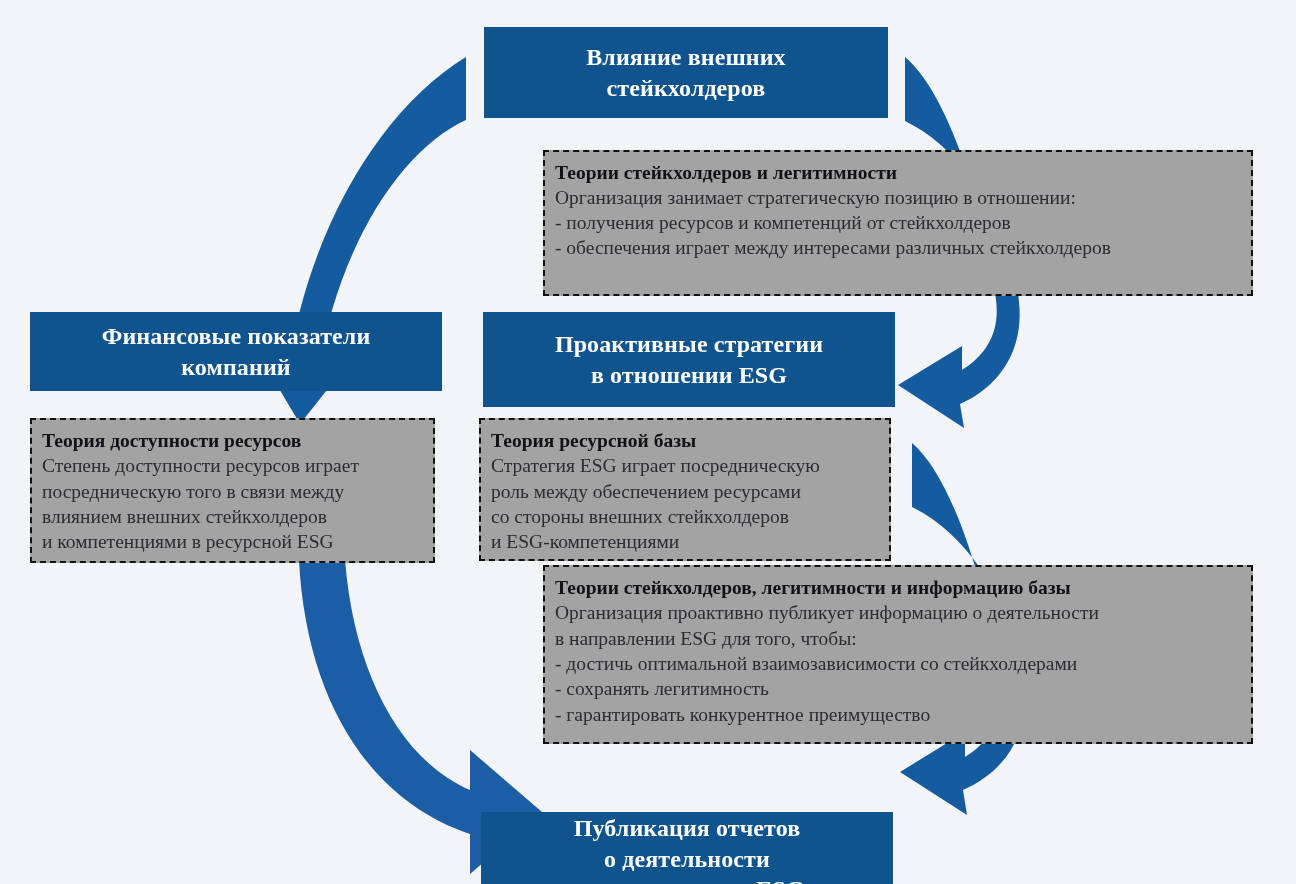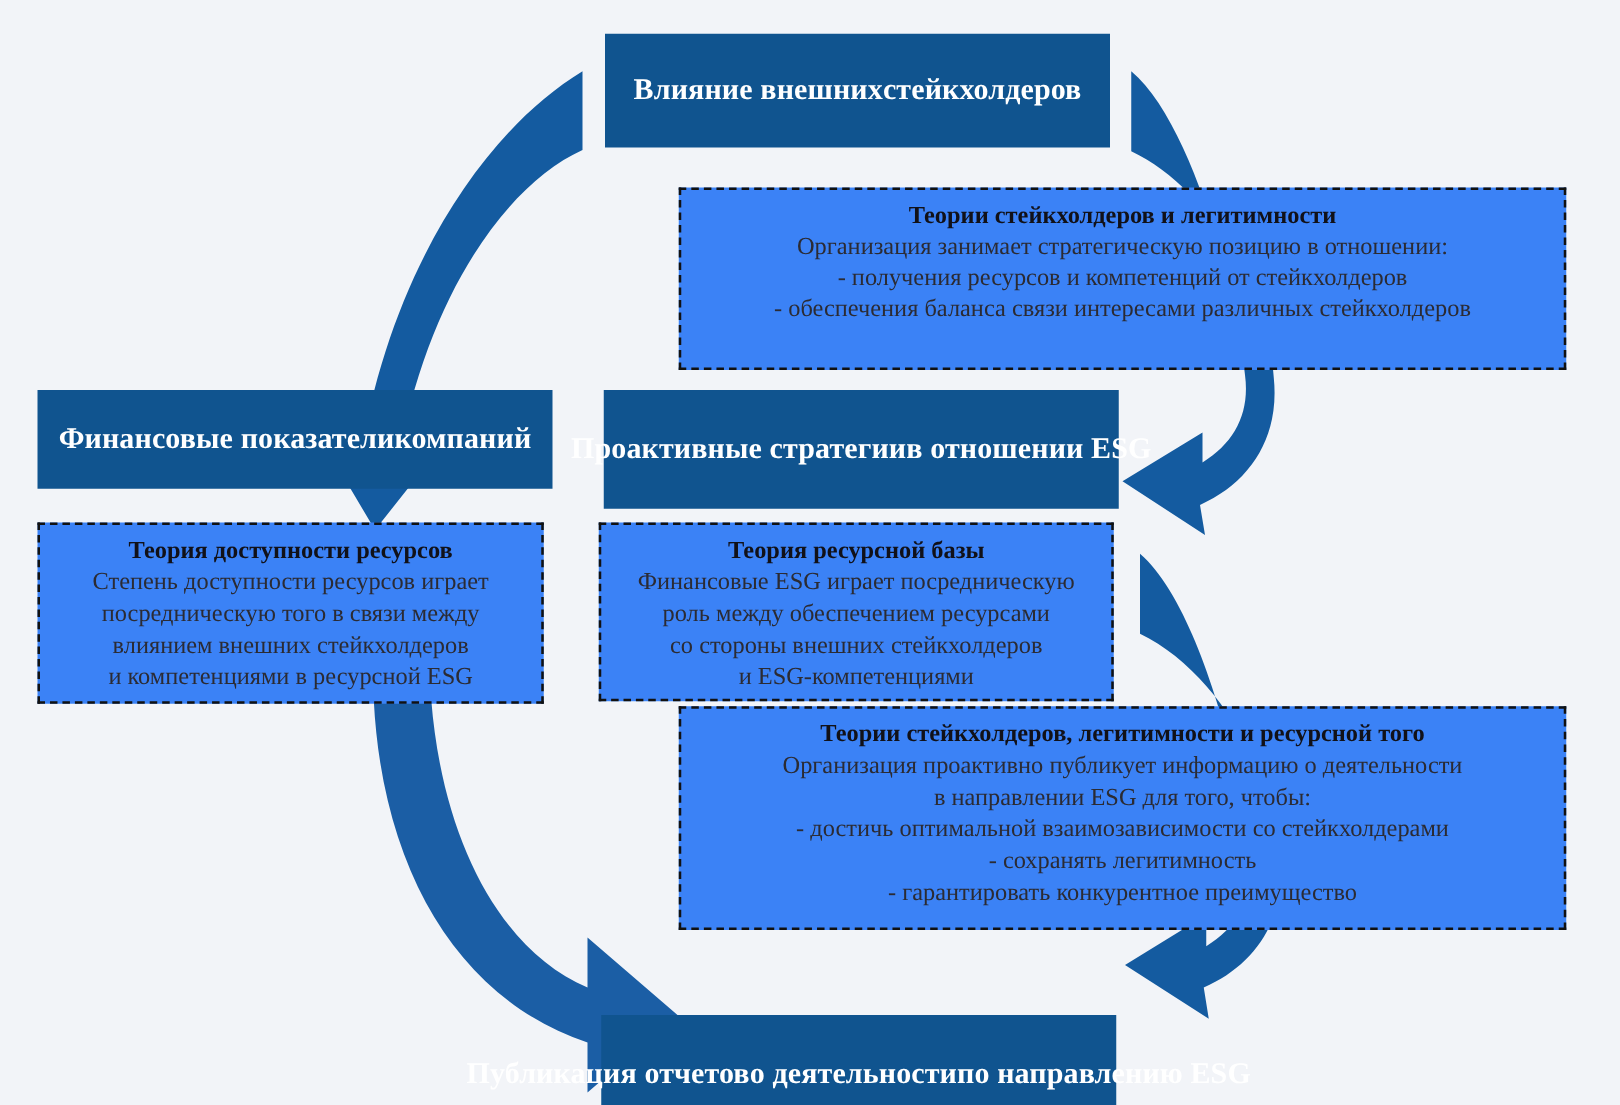--- a/index.html
+++ b/index.html
@@ -26,40 +26,39 @@
     height: 884px;
     z-index: 1;
   }
   .blue-box {
     position: absolute;
     background: #10548f;
     color: #ffffff;
     font-weight: bold;
     text-align: center;
     display: flex;
-    flex-direction: row;
+    flex-direction: column;
     align-items: center;
     justify-content: center;
     z-index: 3;
     line-height: 1.28;
     letter-spacing: 0.1px;
   }
   .blue-box .ln {
     display: block;
     white-space: nowrap;
   }
   .dash-box {
     position: absolute;
-    background: #3b82f6;
+    background: #a3a3a3;
     border: 2px dashed #111111;
     z-index: 4;
     box-sizing: border-box;
     padding: 8px 10px 6px 10px;
     color: #2b2b33;
-    text-align: center;
   }
   .dash-box .hdr {
     font-weight: bold;
     color: #111118;
     display: block;
     white-space: nowrap;
   }
   .dash-box .ln {
     display: block;
     white-space: nowrap;
@@ -153,41 +152,41 @@
   <div class="blue-box" id="box-bottom">
     <span class="ln">Публикация отчетов</span>
     <span class="ln">о деятельности</span>
     <span class="ln">по направлению ESG</span>
   </div>
 
   <div class="dash-box" id="note-top">
     <span class="hdr">Теории стейкхолдеров и легитимности</span>
     <span class="ln">Организация занимает стратегическую позицию в отношении:</span>
     <span class="ln">- получения ресурсов и компетенций от стейкхолдеров</span>
-    <span class="ln">- обеспечения баланса связи интересами различных стейкхолдеров</span>
+    <span class="ln">- обеспечения играет между интересами различных стейкхолдеров</span>
   </div>
 
   <div class="dash-box" id="note-left">
     <span class="hdr">Теория доступности ресурсов</span>
     <span class="ln">Степень доступности ресурсов играет</span>
     <span class="ln">посредническую того в связи между</span>
     <span class="ln">влиянием внешних стейкхолдеров</span>
     <span class="ln">и компетенциями в ресурсной ESG</span>
   </div>
 
   <div class="dash-box" id="note-center">
     <span class="hdr">Теория ресурсной базы</span>
-    <span class="ln">Финансовые ESG играет посредническую</span>
+    <span class="ln">Стратегия ESG играет посредническую</span>
     <span class="ln">роль между обеспечением ресурсами</span>
     <span class="ln">со стороны внешних стейкхолдеров</span>
     <span class="ln">и ESG-компетенциями</span>
   </div>
 
   <div class="dash-box" id="note-bottom">
-    <span class="hdr">Теории стейкхолдеров, легитимности и ресурсной того</span>
+    <span class="hdr">Теории стейкхолдеров, легитимности и информацию базы</span>
     <span class="ln">Организация проактивно публикует информацию о деятельности</span>
     <span class="ln">в направлении ESG для того, чтобы:</span>
     <span class="ln">- достичь оптимальной взаимозависимости со стейкхолдерами</span>
     <span class="ln">- сохранять легитимность</span>
     <span class="ln">- гарантировать конкурентное преимущество</span>
   </div>
 
 </div>
 
 </body></html>

